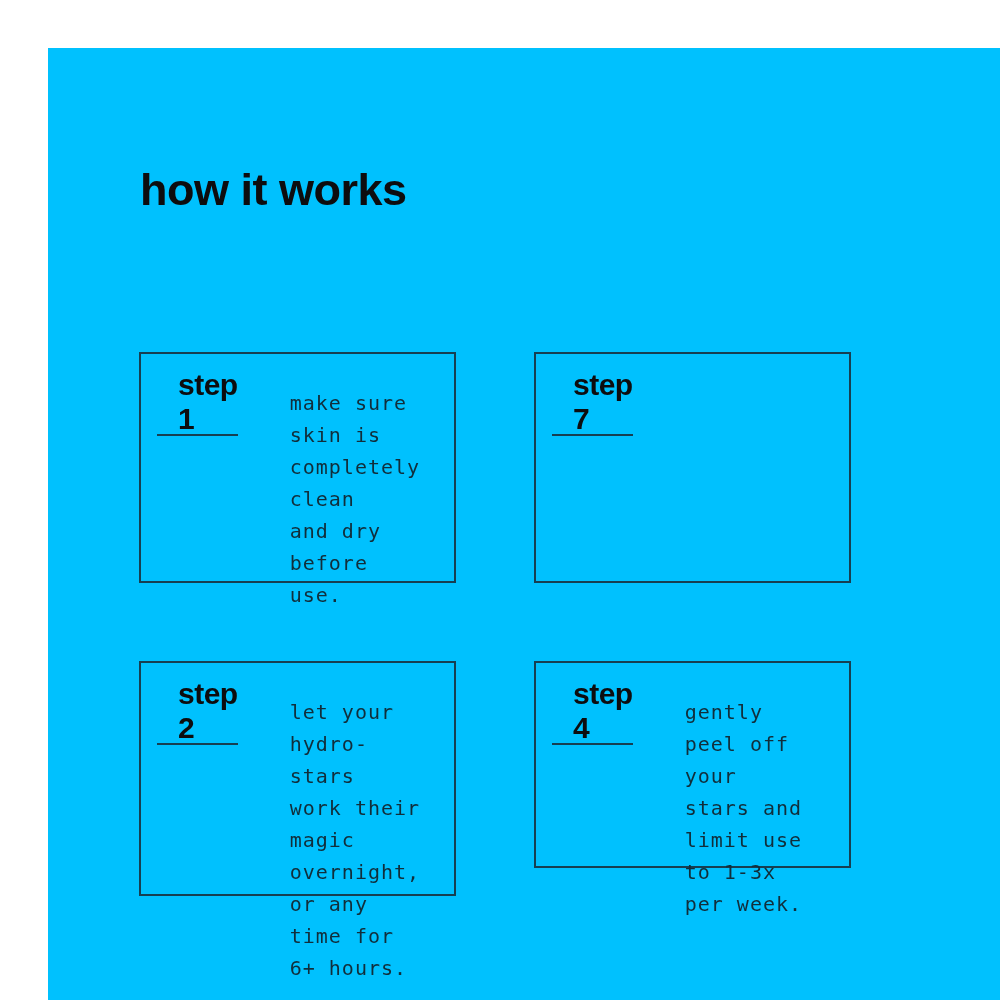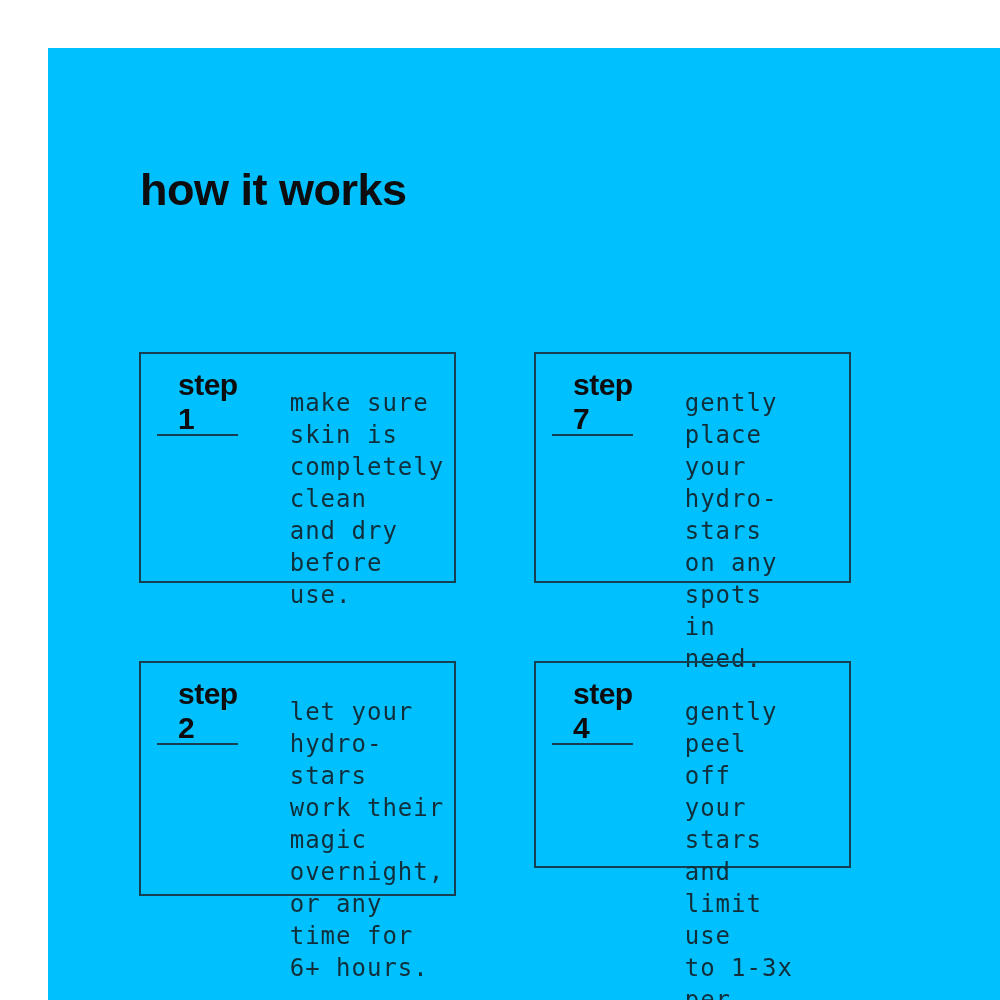--- a/index.html
+++ b/index.html
@@ -52,21 +52,21 @@
     font-size: 30px;
     font-weight: bold;
     letter-spacing: -0.5px;
     color: #0d0d0f;
   }
 
   .step-body {
     flex: 1;
     padding: 17px 28px 0 20px;
     font-family: "DejaVu Sans Mono", "Liberation Mono", monospace;
-    font-size: 24px;
+    font-size: 20px;
     line-height: 32px;
     letter-spacing: 1px;
     color: #112e3b;
     white-space: pre-line;
   }
 </style>
 </head>
 <body>
 
 <div class="canvas">
@@ -75,23 +75,20 @@
 
   <div class="step-card card-1">
     <div class="step-header">step 1</div>
     <div class="step-body">make sure skin is
 completely clean
 and dry before use.</div>
   </div>
 
   <div class="step-card card-2">
     <div class="step-header">step 7</div>
-    <div class="step-body">gently place your
-hydro-stars on any
-spots in need.</div>
   </div>
 
   <div class="step-card card-3">
     <div class="step-header">step 2</div>
     <div class="step-body">let your hydro-stars
 work their magic
 overnight, or any
 time for 6+ hours.</div>
   </div>
 

